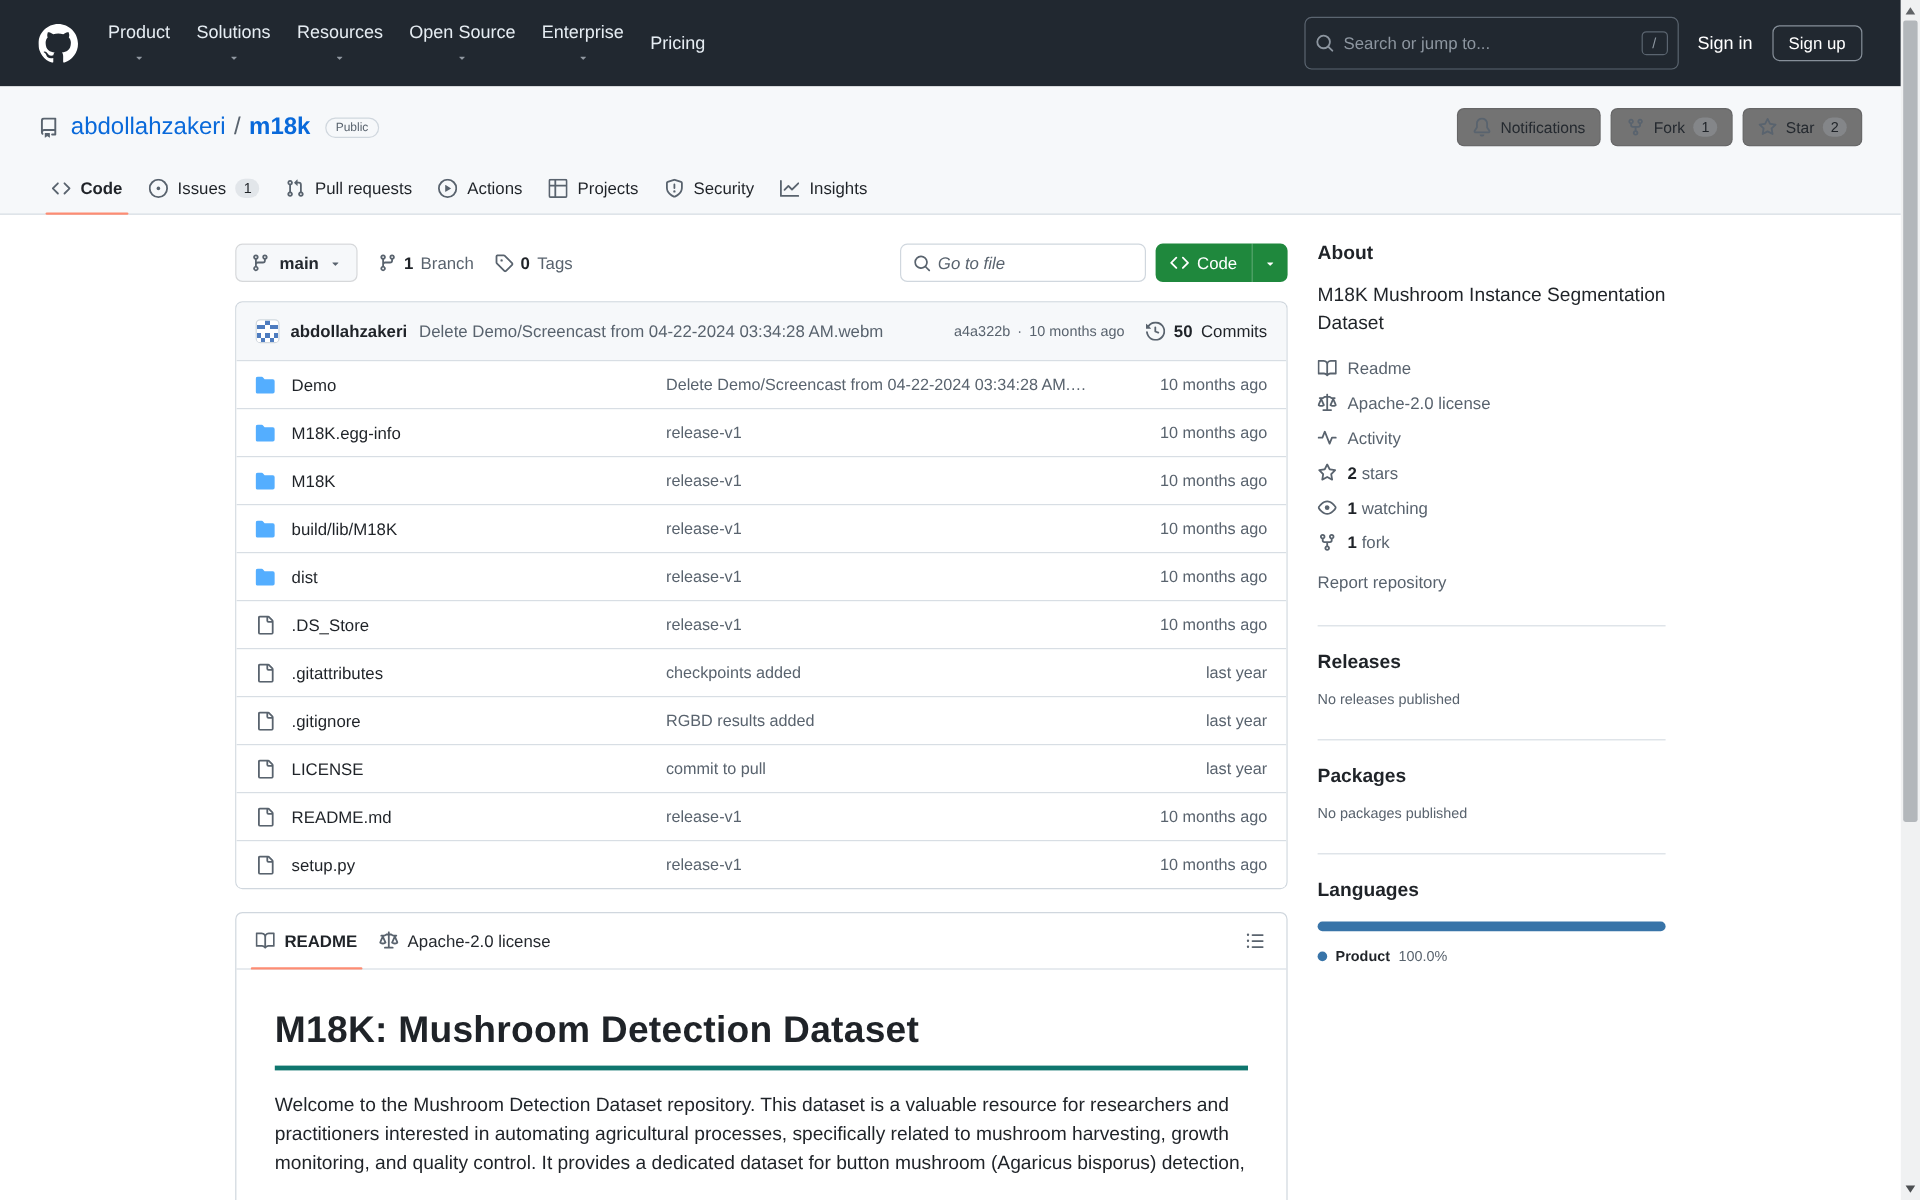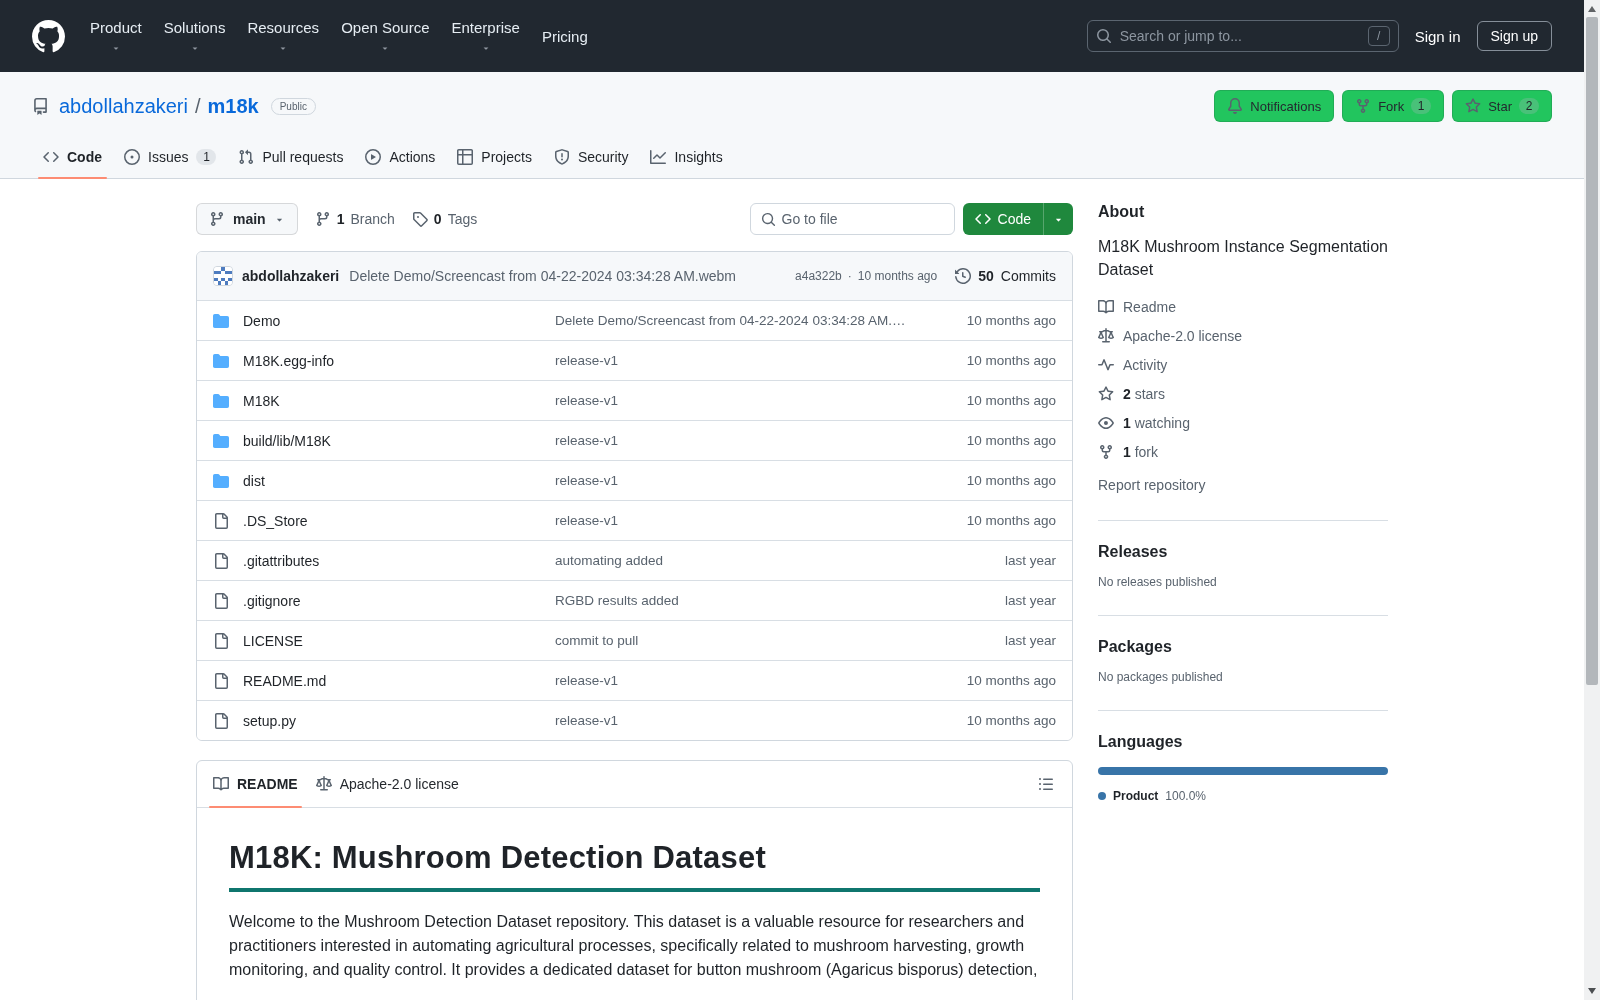--- a/index.html
+++ b/index.html
@@ -17,21 +17,21 @@
   }
   .gh-logo svg { width:33px; height:33px; fill:#ffffff; }
   .nav-links { display:flex; list-style:none; align-items:center; }
   .nav-item {
     display:flex; align-items:center; gap:5px; padding:8px 11px;
     color:#e6edf3; font-size:15px; cursor:pointer;flex-direction:column;
   }
   .nav-item .chev { width:10px; height:10px; fill:#9198a1; margin-top:2px; }
   .nav-right { margin-left:auto; display:flex; align-items:center; gap:16px; }
   .nav-search {
-    width:312px; height:32px; border:1px solid #5b6570; border-radius:6px;
+    width:312px; height:44px; border:1px solid #5b6570; border-radius:6px;
     display:flex; align-items:center; padding:0 8px; gap:8px; background:transparent;
   }
   .nav-search svg { width:16px; height:16px; fill:#8d96a0; flex:none; }
   .nav-search input {
     flex:1; background:transparent; border:none; outline:none;
     color:#e6edf3; font-size:14px; font-family:inherit;
   }
   .nav-search input::placeholder { color:#8d96a0; }
   .slash-key {
     width:22px; height:20px; border:1px solid #5b6570; border-radius:4px;
@@ -53,21 +53,21 @@
   .repo-owner { color:#0969da; font-size:20px; text-decoration:none; cursor:pointer; }
   .repo-sep { color:#59636e; font-size:20px; margin:0 7px; }
   .repo-name { color:#0969da; font-size:20px; font-weight:700; text-decoration:none; cursor:pointer; }
   .public-badge {
     margin-left:12px; border:1px solid #d0d7de; border-radius:2em;
     color:#59636e; font-size:10px; padding:2px 8px; background:transparent;
   }
   .header-actions { margin-left:auto; display:flex; gap:8px; }
   .hbtn {
     display:flex; align-items:center; gap:7px; height:32px; padding:0 12px;
-    background:#22c55e; border:1px solid rgba(31,35,40,0.15); border-radius:6px;
+    background:#737373; border:1px solid rgba(31,35,40,0.15); border-radius:6px;
     font-size:13px; color:#24292f; cursor:pointer; font-family:inherit;
   }
   .hbtn svg { width:16px; height:16px; fill:#59636e; }
   .counter {
     background:rgba(175,184,193,0.28); border-radius:2em; font-size:12px;
     min-width:20px; padding:1px 6px; text-align:center; color:#1f2328;
   }
   
   .tabs { display:flex; margin-top:14px; }
   .tab {
@@ -101,21 +101,21 @@
   .ref-link svg { width:16px; height:16px; fill:#59636e; }
   .ref-link b { color:#1f2328; font-weight:700; }
   .toolbar-right { margin-left:auto; display:flex; align-items:center; gap:8px; }
   .goto-box {
     width:205px; height:32px; border:1px solid #d0d7de; border-radius:6px;
     display:flex; align-items:center; gap:6px; padding:0 10px; background:#fff;
   }
   .goto-box svg { width:15px; height:15px; fill:#59636e; flex:none; }
   .goto-box input {
     flex:1; border:none; outline:none; font-size:14px; color:#b91c1c;
-    font-family:inherit; background:transparent; min-width:0;
+    font-family:inherit; background:transparent; min-width:0;font-style:italic;
   }
   .goto-box input::placeholder { color:#59636e; }
   .code-btn {
     height:32px; background:#1f883d; border:none; border-radius:6px;
     color:#fff; display:flex; align-items:center; cursor:pointer; font-family:inherit;
   }
   .code-btn .code-main { display:flex; align-items:center; gap:7px; padding:0 12px; font-size:14px; font-weight:500; }
   .code-btn svg { width:16px; height:16px; fill:#ffffff; }
   .code-btn .code-caret { padding:0 9px; border-left:1px solid rgba(255,255,255,0.25); height:100%; display:flex; align-items:center; }
   .code-btn .chev { width:11px; height:11px; }
@@ -475,21 +475,21 @@
           <a class="f-msg">release-v1</a>
           <span class="f-time">10 months ago</span>
         </div>
         <div class="file-row">
           <span class="f-icon file">
               <svg viewBox="0 0 16 16">
                 <path d="M2 1.75C2 .784 2.784 0 3.75 0h6.586c.464 0 .909.184 1.237.513l2.914 2.914c.329.328.513.773.513 1.237v9.586A1.75 1.75 0 0 1 13.25 16h-9.5A1.75 1.75 0 0 1 2 14.25Zm1.75-.25a.25.25 0 0 0-.25.25v12.5c0 .138.112.25.25.25h9.5a.25.25 0 0 0 .25-.25V6h-2.75A1.75 1.75 0 0 1 9 4.25V1.5Zm6.75.062V4.25c0 .138.112.25.25.25h2.688l-.011-.013-2.914-2.914-.013-.011Z"></path>
               </svg>
             </span>
           <a class="f-name">.gitattributes</a>
-          <a class="f-msg">automating added</a>
+          <a class="f-msg">checkpoints added</a>
           <span class="f-time">last year</span>
         </div>
         <div class="file-row">
           <span class="f-icon file">
               <svg viewBox="0 0 16 16">
                 <path d="M2 1.75C2 .784 2.784 0 3.75 0h6.586c.464 0 .909.184 1.237.513l2.914 2.914c.329.328.513.773.513 1.237v9.586A1.75 1.75 0 0 1 13.25 16h-9.5A1.75 1.75 0 0 1 2 14.25Zm1.75-.25a.25.25 0 0 0-.25.25v12.5c0 .138.112.25.25.25h9.5a.25.25 0 0 0 .25-.25V6h-2.75A1.75 1.75 0 0 1 9 4.25V1.5Zm6.75.062V4.25c0 .138.112.25.25.25h2.688l-.011-.013-2.914-2.914-.013-.011Z"></path>
               </svg>
             </span>
           <a class="f-name">.gitignore</a>
           <a class="f-msg">RGBD results added</a>

